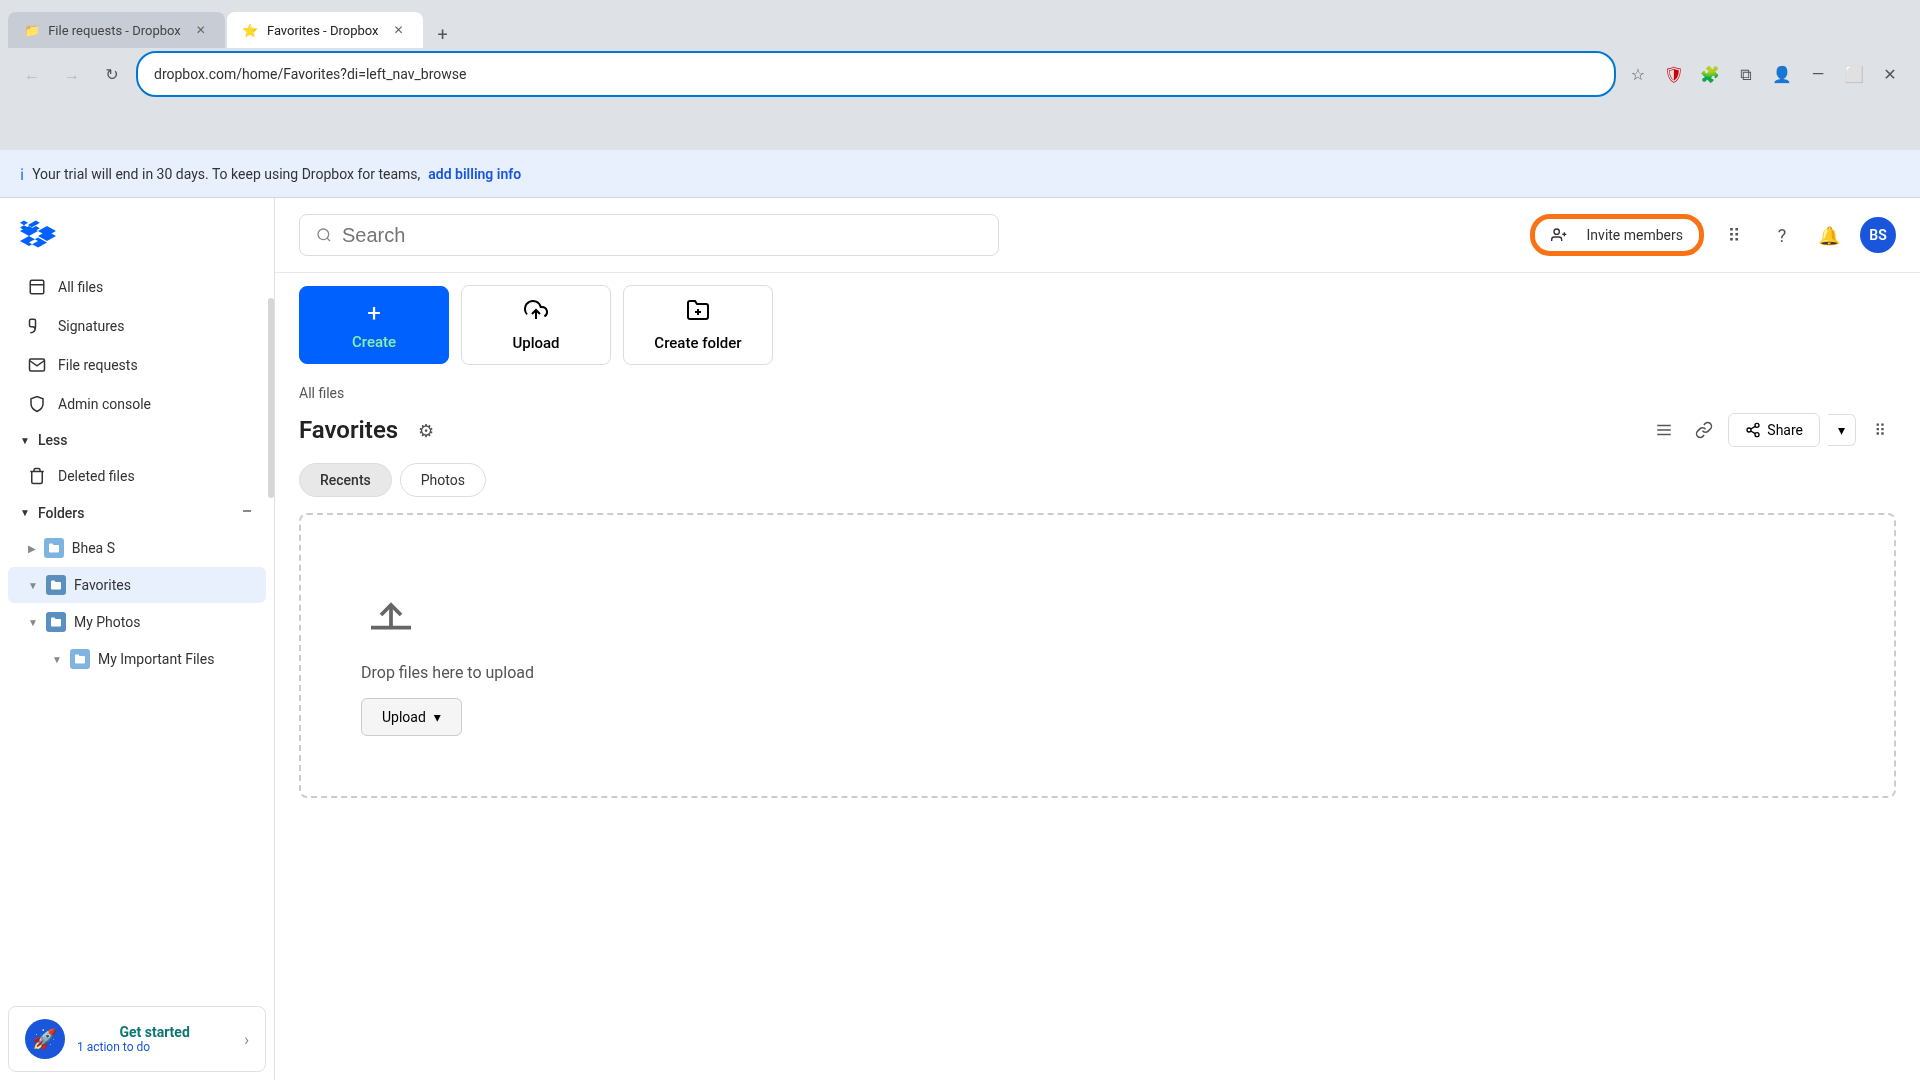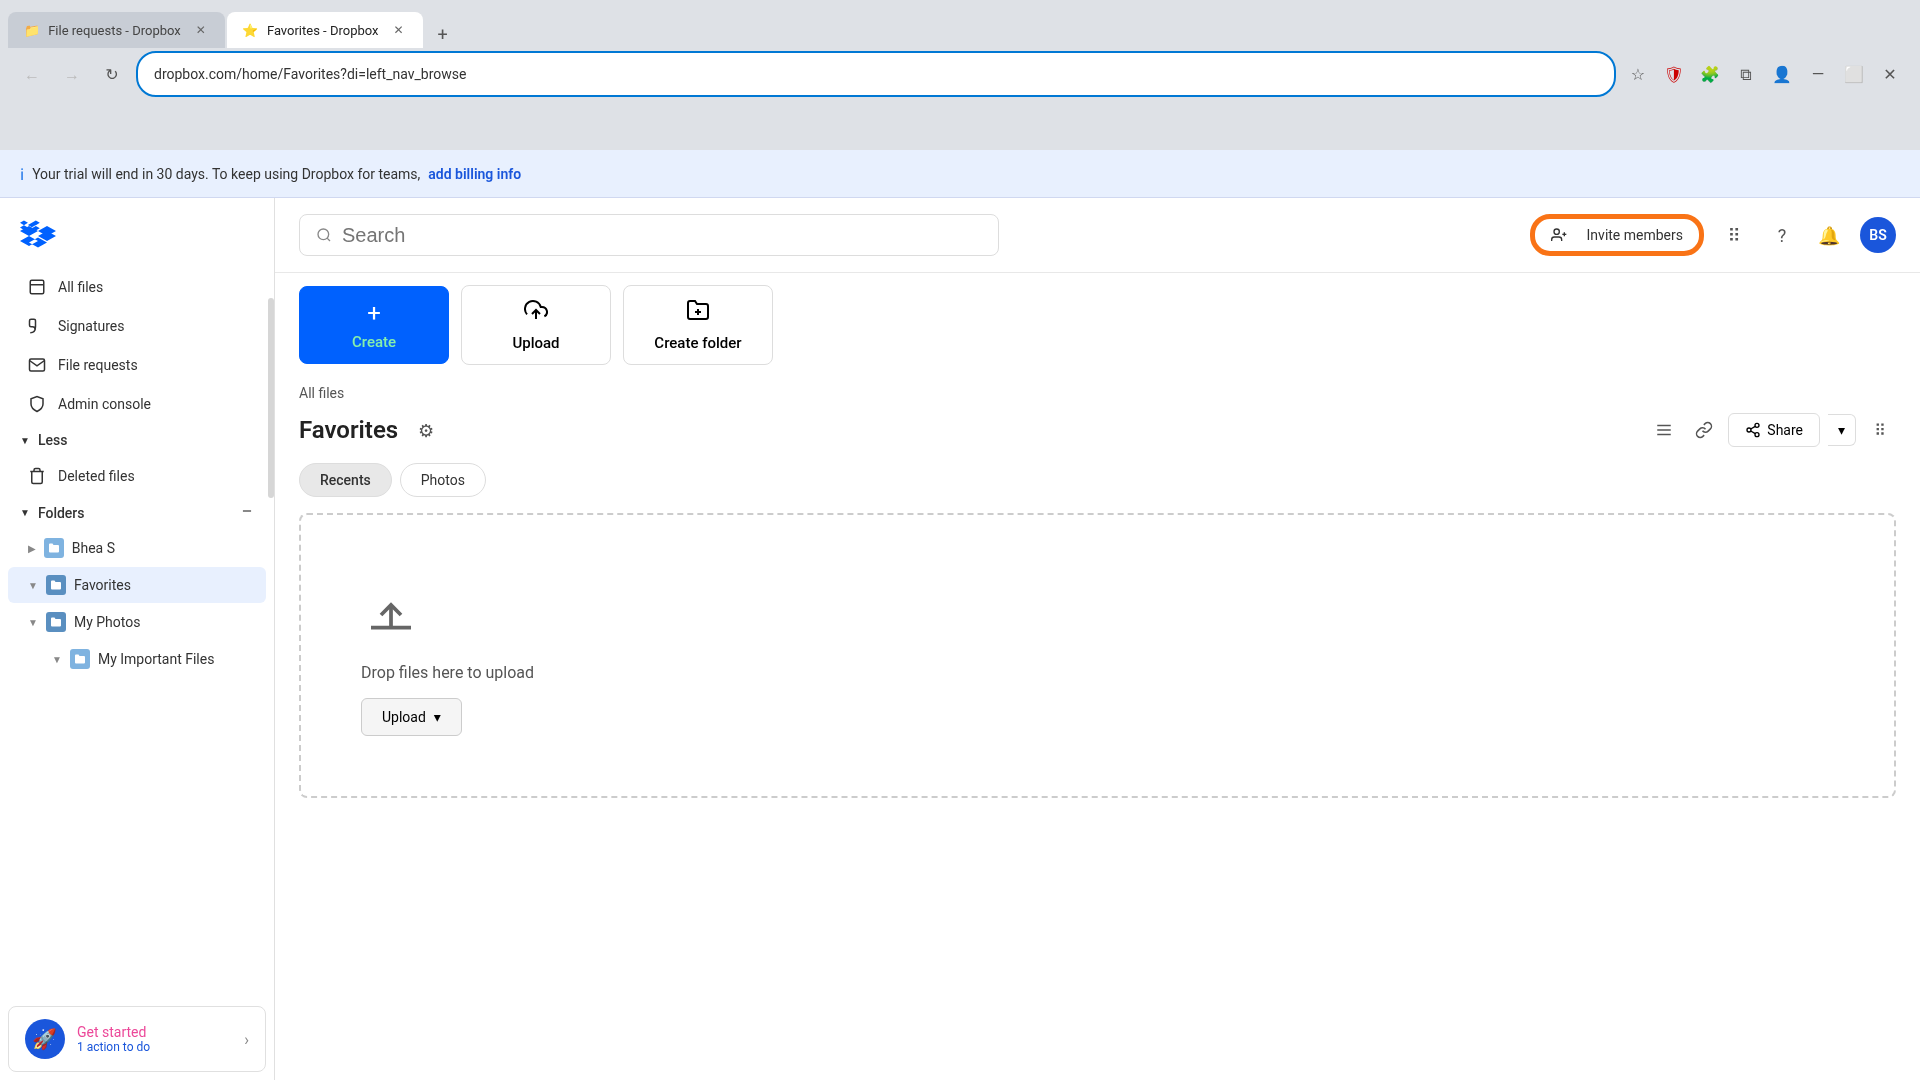--- a/index.html
+++ b/index.html
@@ -40,21 +40,21 @@
     .folder-icon { width: 20px; height: 20px; background: #6b9bd2; border-radius: 3px; flex-shrink: 0; display: flex; align-items: center; justify-content: center; }
     .sub-folder-item { display: flex; align-items: center; padding: 8px 12px 8px 44px; cursor: pointer; gap: 8px; color: #333; font-size: 14px; border-radius: 6px; margin: 1px 8px; }
 
     
     .sidebar-scroll-area { position: absolute; right: 0; top: 100px; width: 6px; height: 200px; background: #bbb; border-radius: 3px; opacity: 0.6; }
 
     
     .get-started-widget { margin: 8px; padding: 12px 16px; background: #fff; border-radius: 8px; border: 1px solid #e0e0e0; display: flex; align-items: center; gap: 12px; cursor: pointer; }
     .get-started-icon { width: 40px; height: 40px; border-radius: 50%; background: #1a56db; display: flex; align-items: center; justify-content: center; color: #fff; font-size: 20px; flex-shrink: 0; }
     .get-started-text { flex: 1; }
-    .get-started-title { font-weight: 400; font-size: 14px; color: #ec4899; }
+    .get-started-title { font-weight: 700; font-size: 14px; color: #0f766e; text-align: center; }
     .get-started-subtitle { font-size: 12px; color: #1a56db; }
     .get-started-arrow { color: #888; font-size: 16px; }
 
     
     .main-content { flex: 1; display: flex; flex-direction: column; overflow: hidden; }
     .main-header { padding: 16px 24px; display: flex; align-items: center; gap: 16px; border-bottom: 1px solid #e8e8e8; }
     .search-bar { flex: 1; max-width: 700px; height: 42px; border: 1px solid #ddd; border-radius: 8px; display: flex; align-items: center; padding: 0 16px; gap: 10px; background: #fff; }
     .search-bar input { border: none; outline: none; flex: 1; font-size: 20px; color: #0f766e; background: transparent; }
     .header-actions { display: flex; align-items: center; gap: 12px; margin-left: auto; }
     .invite-btn { display: flex; align-items: center; gap: 20px; padding: 8px 16px; border: 5px solid #f97316; border-radius: 20px; cursor: pointer; font-size: 14px; color: #333; background: #fff; }

